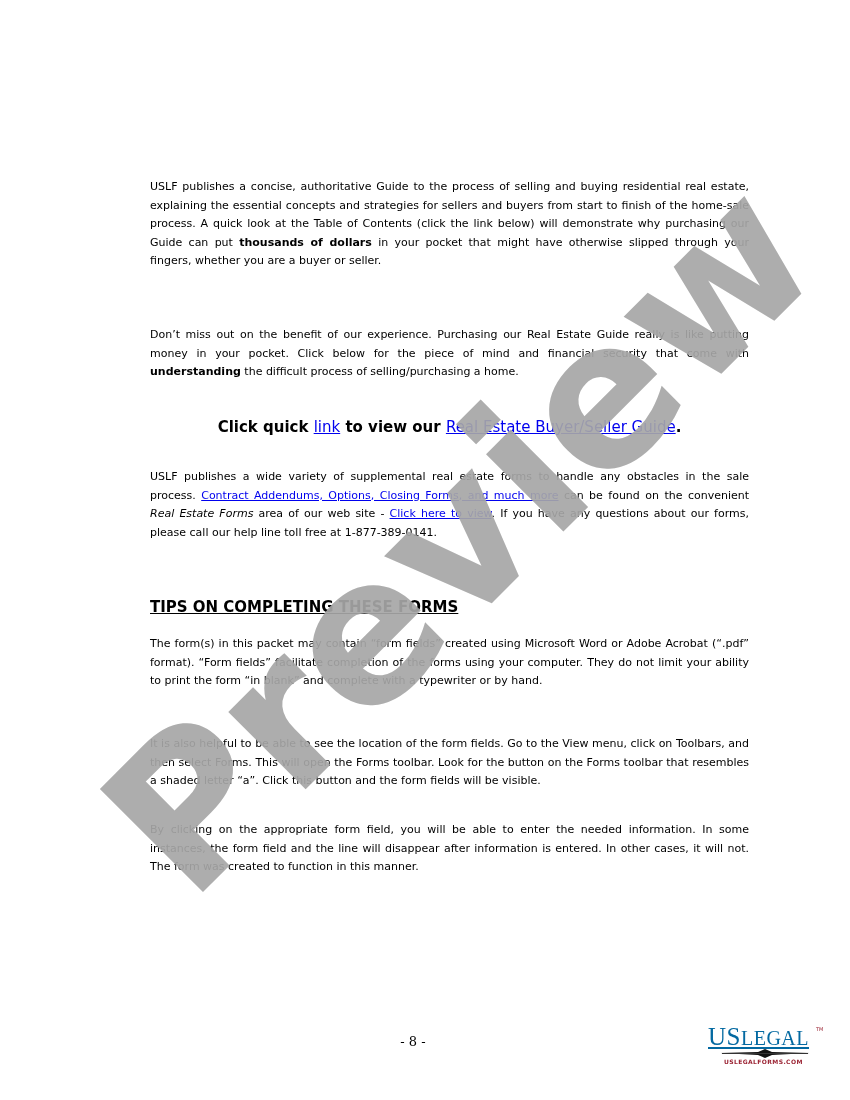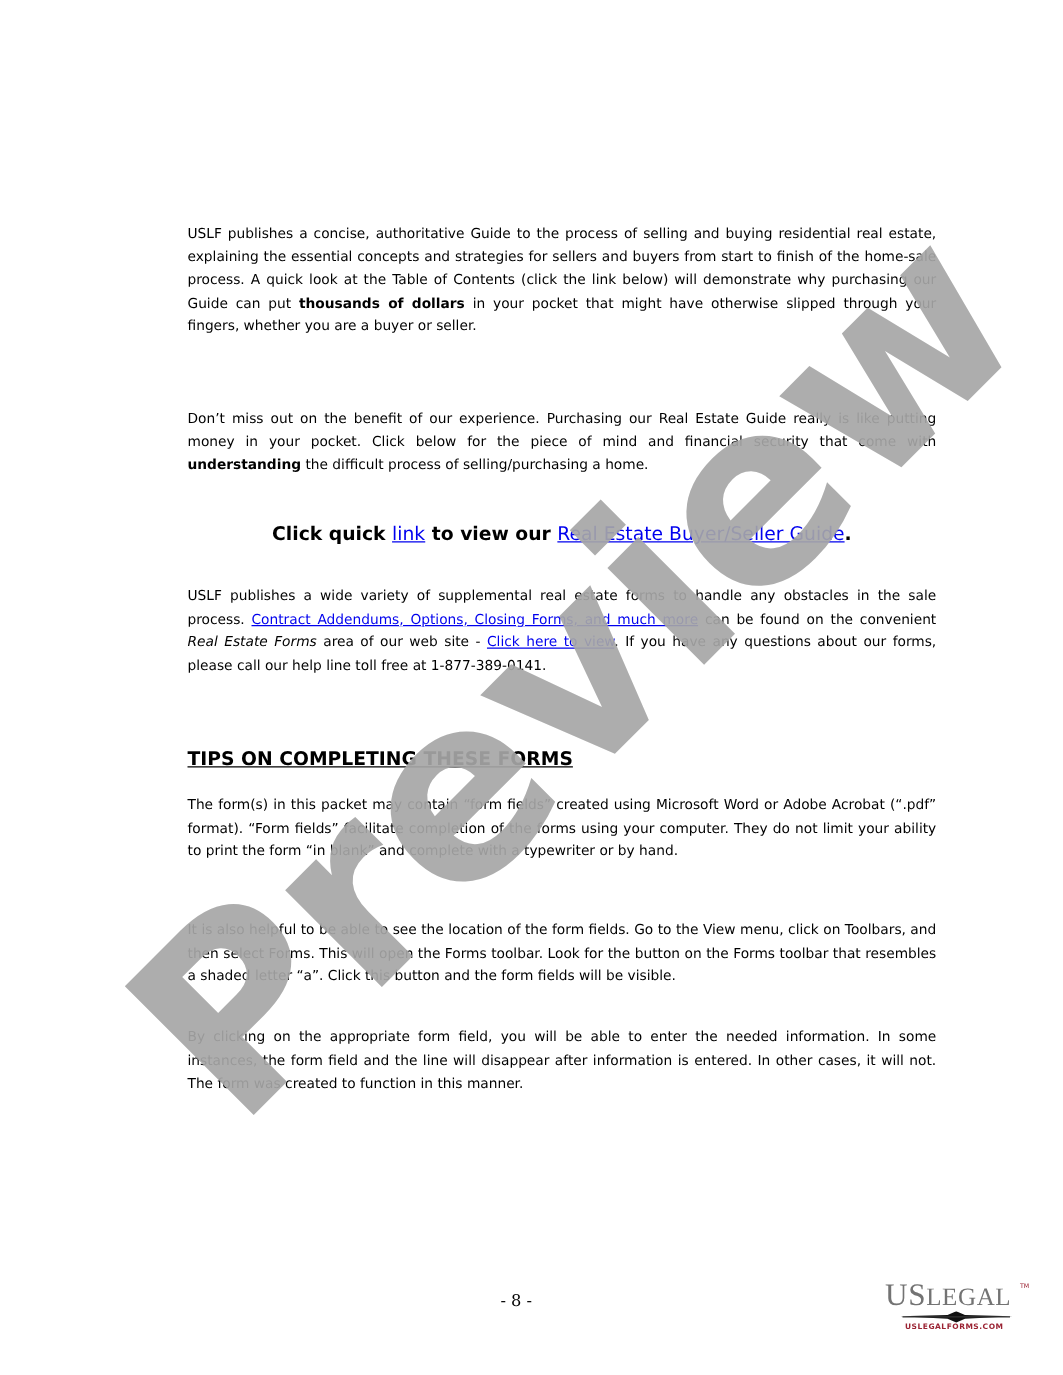--- a/index.html
+++ b/index.html
@@ -29,21 +29,21 @@
       font-size: 15px; font-weight: bold;
     }
     .center-line a.lnk { font-weight: normal; }
     .page-number {
       position: absolute; left: 0; width: 826px; top: 1034px; text-align: center;
       font-family: "DejaVu Serif", serif; font-size: 13px;
     }
     .logo { position: absolute; left: 706px; top: 1024px; width: 118px; height: 45px; }
     .logo-text {
       position: absolute; left: 2px; top: 0; font-family: "Liberation Serif", serif;
-      font-size: 25px; color: #737373; letter-spacing: 0.5px; line-height: 26px;
+      font-size: 25px; color: #0369a1; letter-spacing: 0.5px; line-height: 26px; text-decoration: underline;
     }
     .logo-text .small { font-size: 20px; }
     .logo-tm { position: absolute; left: 110px; top: 2px; font-size: 5px; color: #9b2333; font-family: "DejaVu Sans", sans-serif; }
     .logo-eagle { position: absolute; left: 14px; top: 25px; }
     .logo-url {
       position: absolute; left: 18px; top: 34px; font-size: 6px; letter-spacing: 0.4px;
       color: #9b2333; font-family: "DejaVu Sans", sans-serif; font-weight: bold;
     }
     .watermark {
       position: absolute; left: 0; top: 0; width: 850px; height: 1100px; pointer-events: none;

